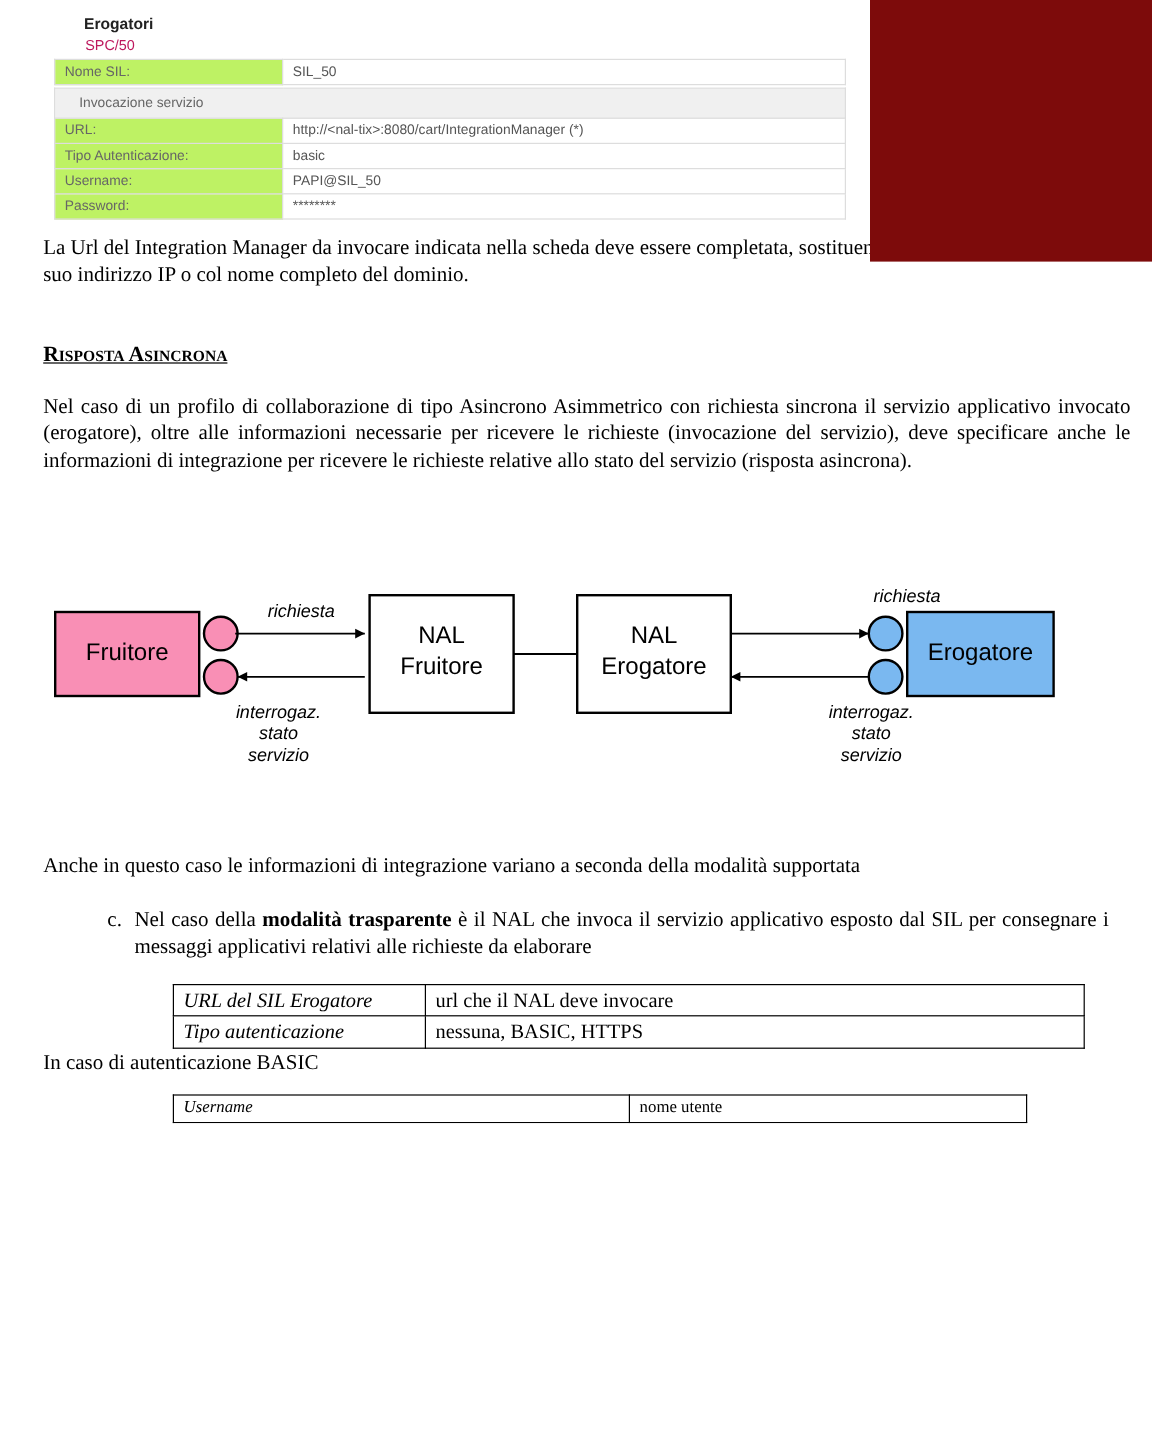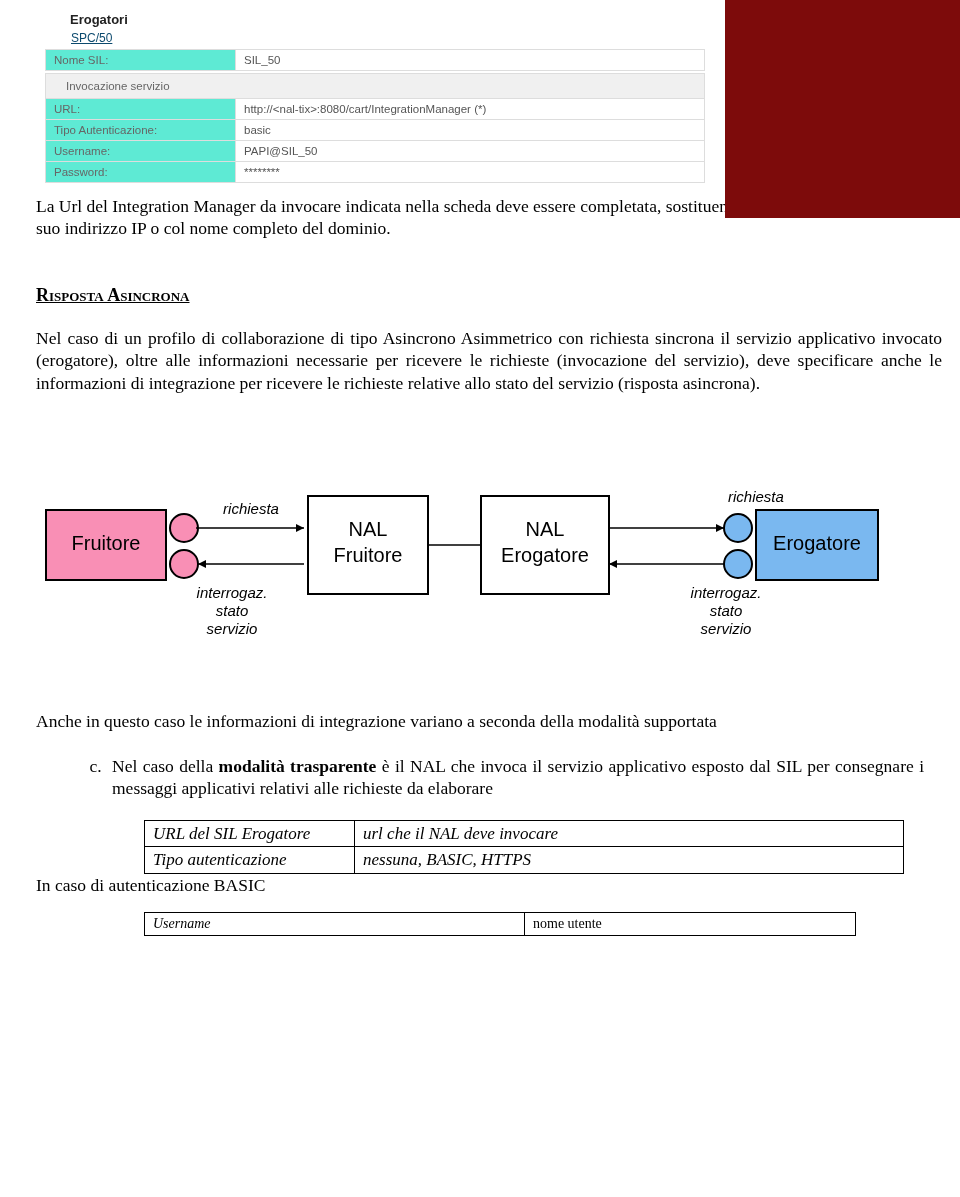--- a/index.html
+++ b/index.html
@@ -22,40 +22,39 @@
     padding: 12px 0 0 45px;
   }
   .screenshot .heading {
     font-weight: bold;
     font-size: 13px;
     color: #222;
     margin-bottom: 4px;
     padding-left: 25px;
   }
   .screenshot .spc {
-    color: #0c4a6e;
-    text-decoration: underline;
+    color: #be185d;
     font-size: 12px;
     margin: 0 0 4px 26px;
   }
   table.cfg {
     border-collapse: collapse;
     width: 660px;
     font-size: 11.5px;
     margin-bottom: 2px;
   }
   table.cfg td {
     border: 1px solid #ddd;
     padding: 4px 8px;
     background: #fff;
     color: #555;
   }
   table.cfg td.label {
     width: 190px;
-    background: #5eead4;
+    background: #bef264;
     color: #666;
   }
   table.cfg td.sect {
     background: #f0f0f0;
     font-weight: normal;
     color: #666;
     padding: 6px 20px;
   }
   .red-block {
     position: absolute;
@@ -91,21 +90,20 @@
   table.inner {
     border-collapse: collapse;
     margin: 14px 16px 0 108px;
     width: 760px;
     font-size: 17px;
   }
   table.inner td {
     border: 1px solid #000;
     padding: 2px 8px;
     vertical-align: top;
-    font-style: italic;
   }
   table.inner td.k { width: 210px; font-style: italic; }
   .last-para { margin: 20px 0 4px 0; }
   table.userrow {
     border-collapse: collapse;
     margin: 0 0 0 108px;
     width: 712px;
     font-size: 14px;
   }
   table.userrow td {

